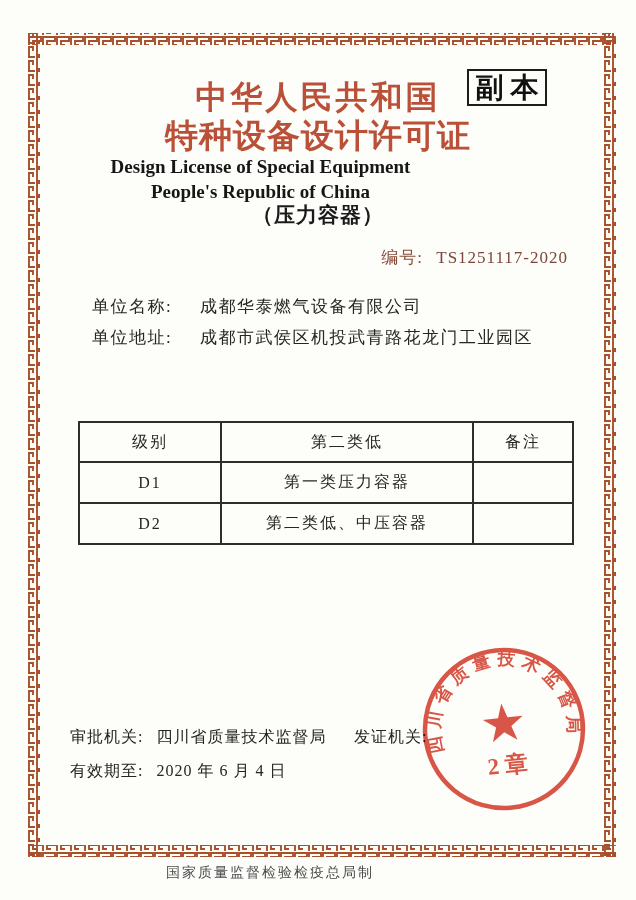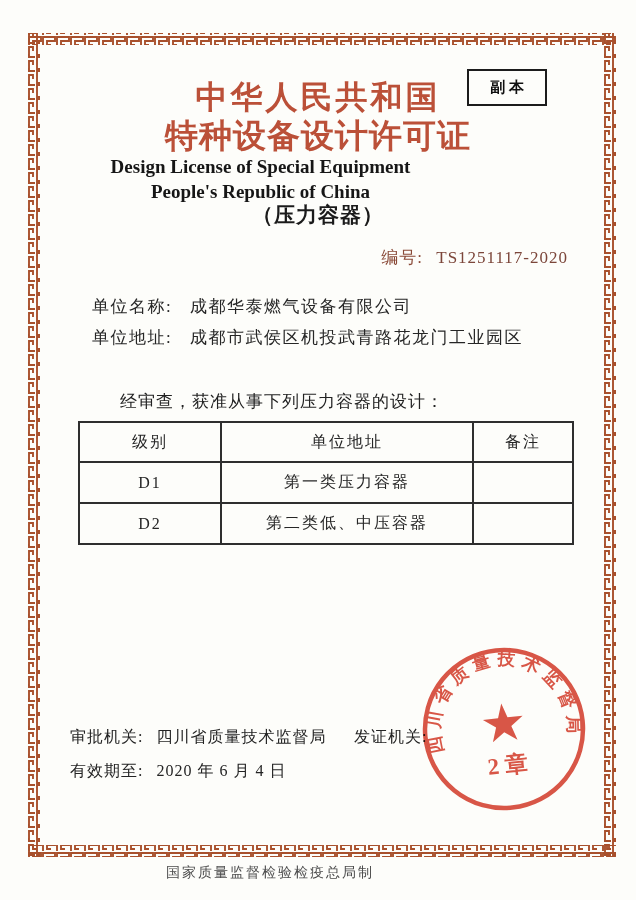--- a/index.html
+++ b/index.html
@@ -10,21 +10,21 @@
     background:#fdfdfa;
     font-family:"Liberation Serif","DejaVu Serif",serif;
     color:#222;
     overflow:hidden;
   }
   .border-svg{position:absolute;left:0;top:0;pointer-events:none;}
   .copy-badge{
     position:absolute;left:467px;top:69px;width:76px;height:33px;
     border:2.5px solid #1c1c1c;
     display:flex;align-items:center;justify-content:center;
-    font-size:15px;font-weight:bold;color:#111;
+    font-size:28px;font-weight:bold;color:#111;
   }
   .title-cn{
     position:absolute;left:0;width:636px;text-align:center;
     color:#bb5038;font-weight:bold;margin:0;
   }
   .title-cn.l1{top:76px;font-size:32px;letter-spacing:3px;}
   .title-cn.l2{top:114px;font-size:33px;letter-spacing:1px;}
   .title-en{
     position:absolute;left:0;width:521px;text-align:center;
     color:#161616;font-weight:bold;margin:0;font-size:19px;
@@ -34,21 +34,21 @@
   .subtitle-cn{
     position:absolute;left:0;top:201px;width:636px;text-align:center;
     color:#1a1a1a;font-size:21px;font-weight:bold;letter-spacing:1px;
   }
   .license-no{
     position:absolute;right:68px;top:246px;
     font-size:17px;color:#8a4a38;letter-spacing:1px;
   }
   .license-no .no-value{margin-left:8px;color:#7c463a;}
   .field-line{position:absolute;left:92px;font-size:17px;color:#262626;letter-spacing:1.5px;}
-  .field-line .f-label{margin-right:12px;}
+  .field-line .f-label{margin-right:22px;}
   .field-line.f1{top:295px;}
   .field-line.f2{top:326px;}
   .statement{position:absolute;left:120px;top:390px;font-size:17px;color:#222;letter-spacing:1px;}
   .scope-table{
     position:absolute;left:78px;top:421px;width:494px;
     border-collapse:collapse;table-layout:fixed;
   }
   .scope-table th,.scope-table td{
     border:2px solid #2e2e2e;
     text-align:center;vertical-align:middle;
@@ -114,32 +114,31 @@
 
   <div class="field-line f1">
     <span class="f-label">单位名称:</span>
     <span class="f-value">成都华泰燃气设备有限公司</span>
   </div>
   <div class="field-line f2">
     <span class="f-label">单位地址:</span>
     <span class="f-value">成都市武侯区机投武青路花龙门工业园区</span>
   </div>
 
-  <div class="statement">经审查，获准从事下列压力容器的设计：</div>
 
   <table class="scope-table">
     <colgroup>
         <col class="col-level">
         <col class="col-scope">
         <col class="col-note">
       </colgroup>
     <thead>
       <tr>
         <th>级别</th>
-        <th>单位地址</th>
+        <th>第二类低</th>
         <th>备注</th>
       </tr>
     </thead>
     <tbody>
       <tr>
         <td>D1</td>
         <td>第一类压力容器</td>
         <td></td>
       </tr>
       <tr>

